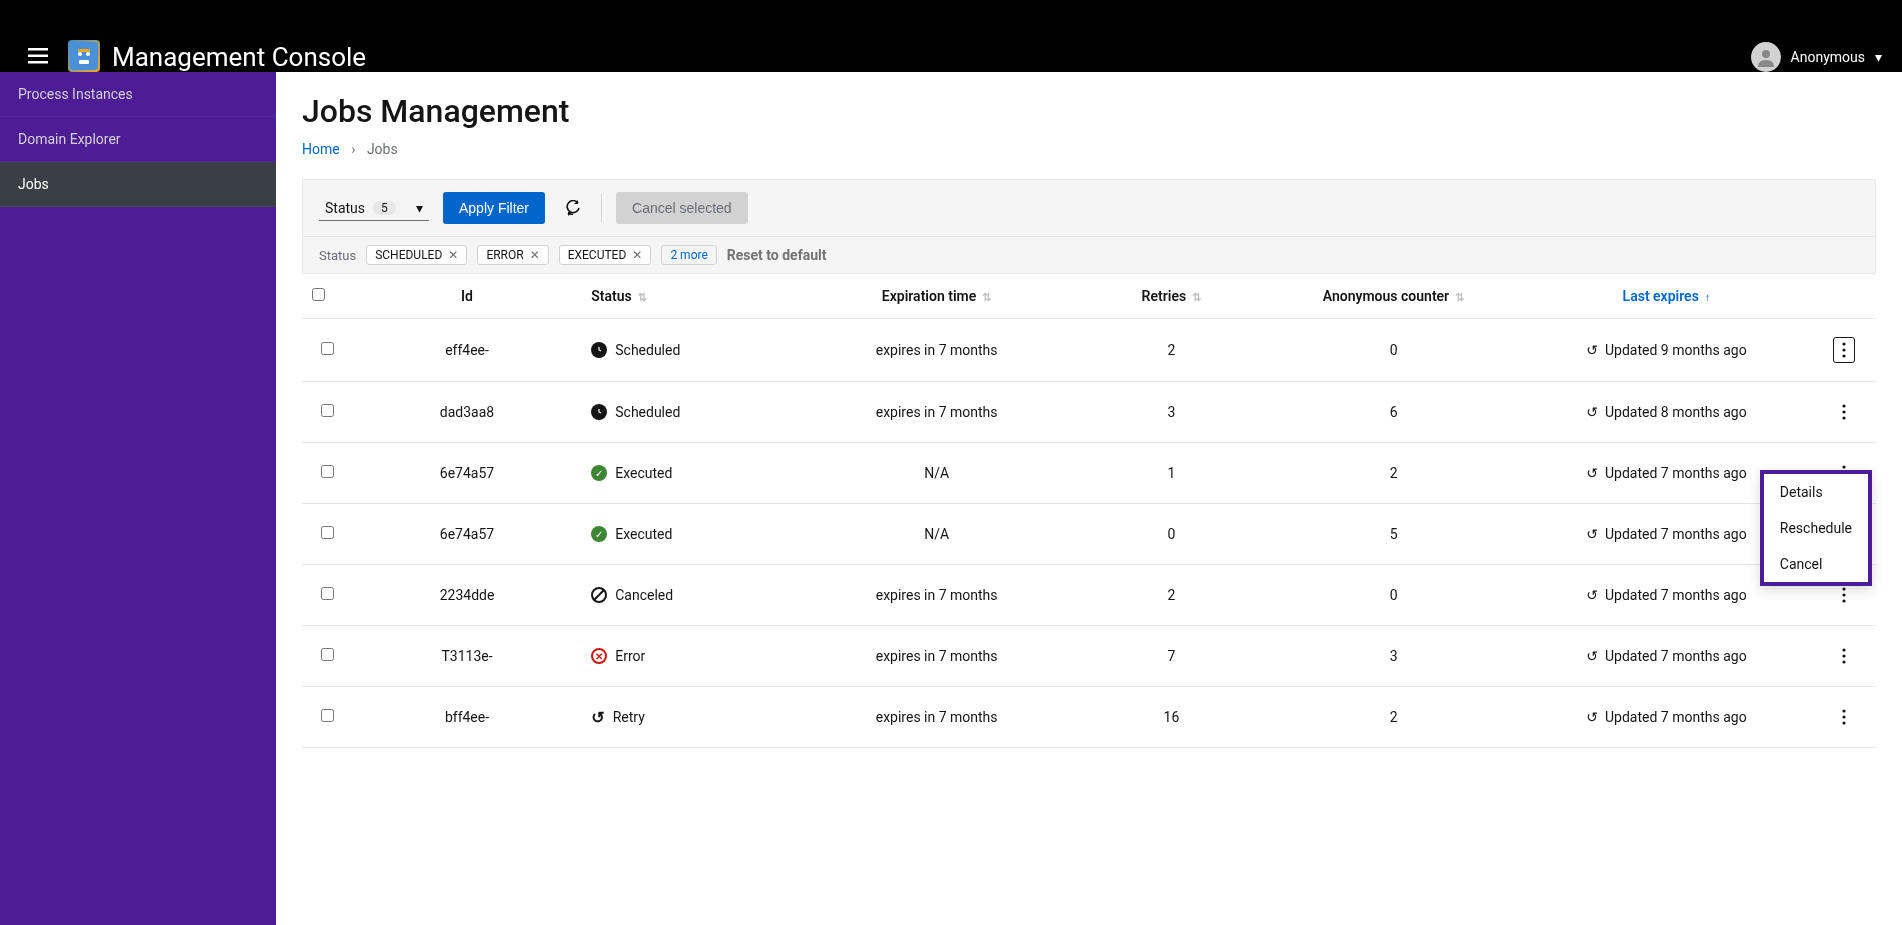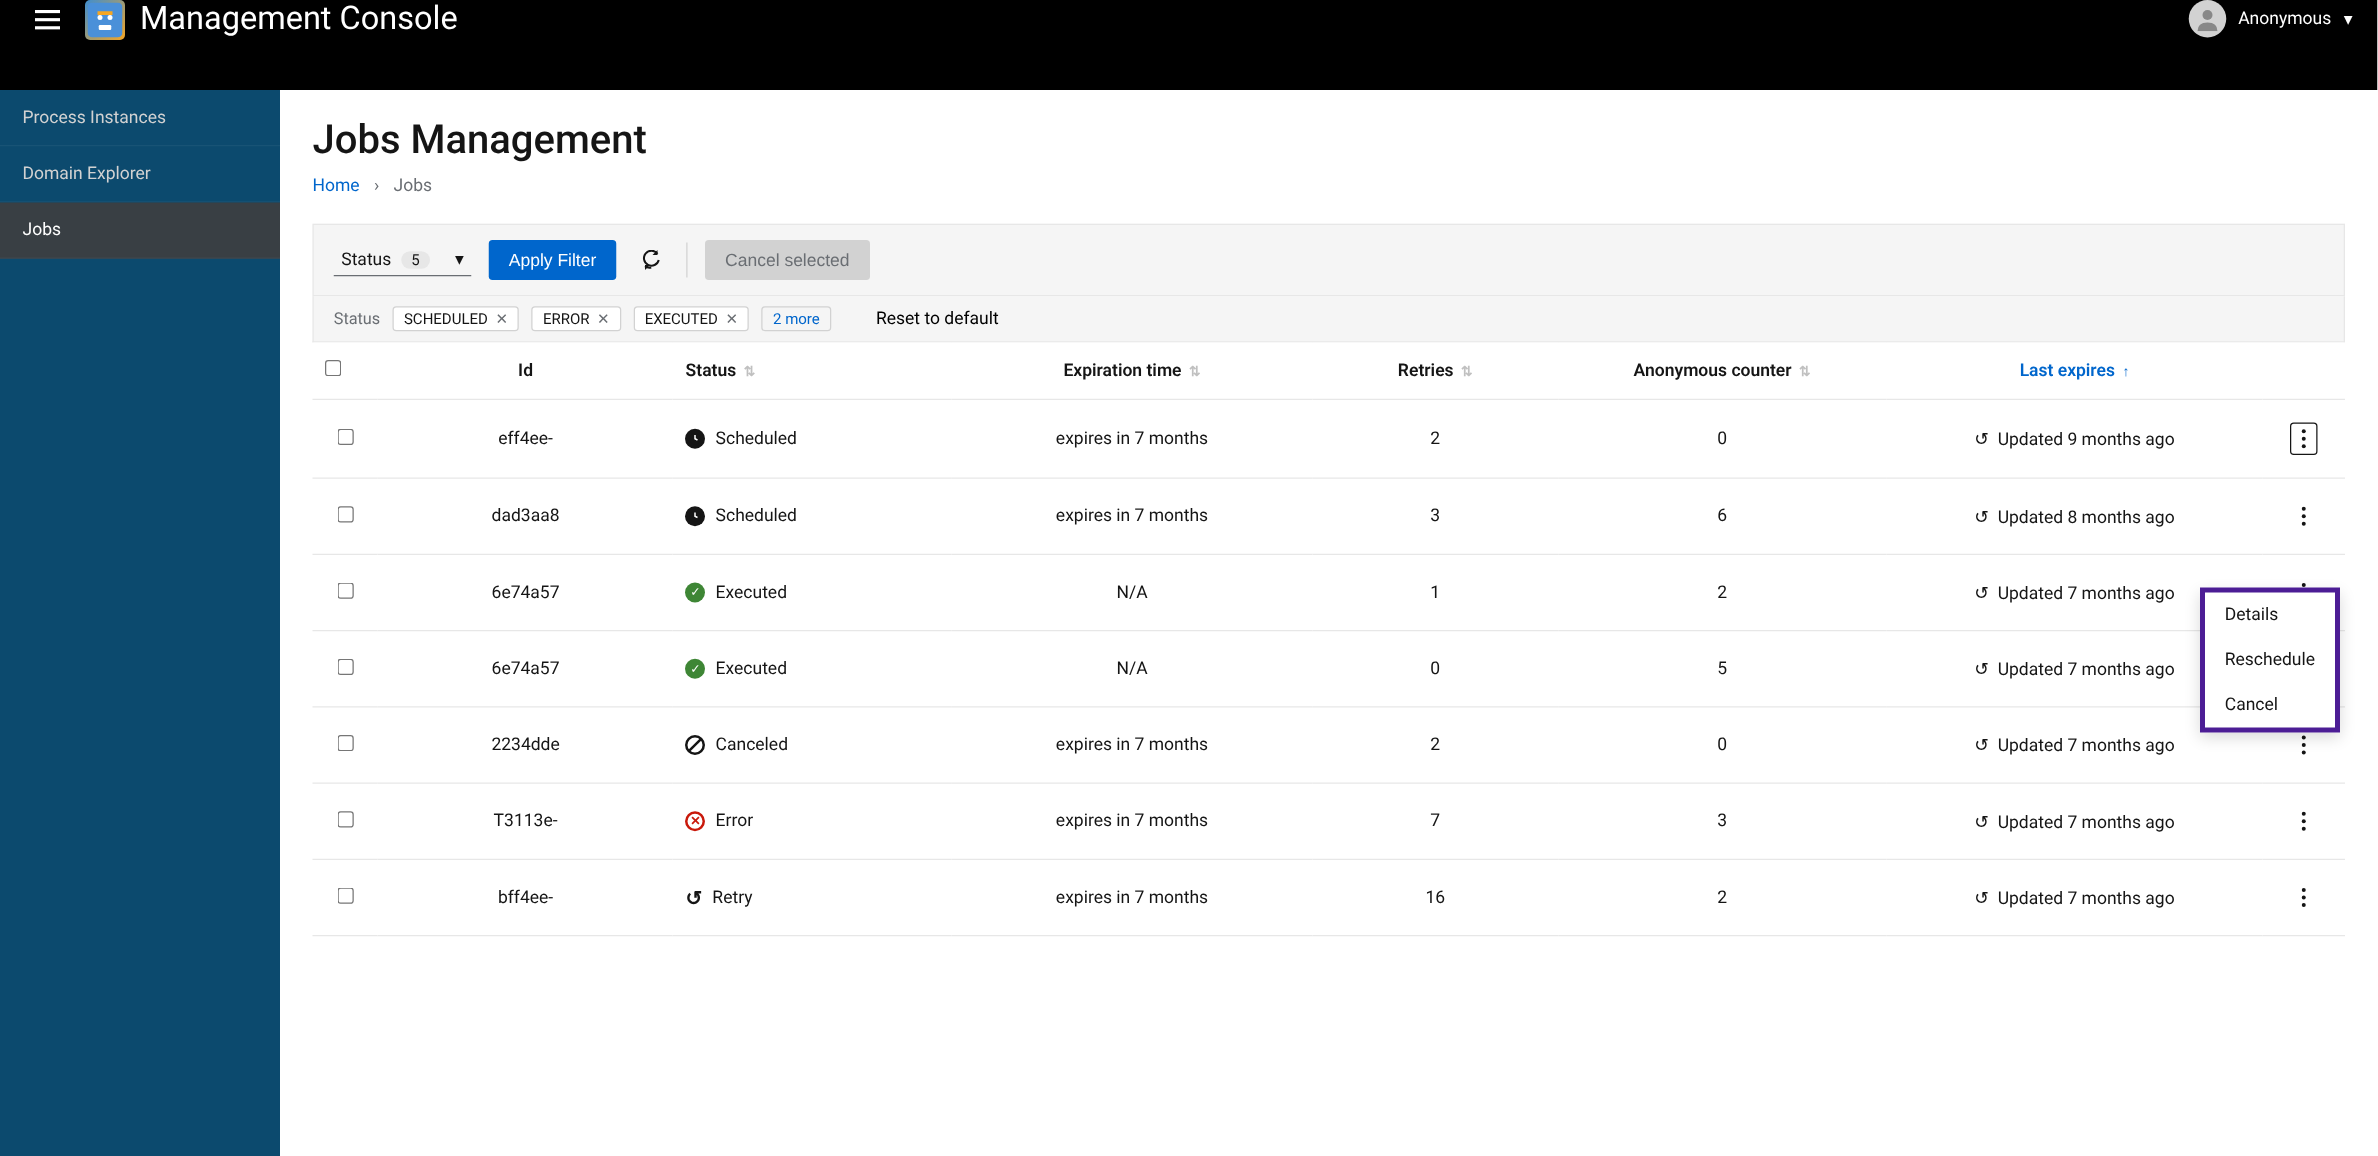--- a/index.html
+++ b/index.html
@@ -1,28 +1,28 @@
 <!DOCTYPE html>
 <html><head>
 <meta charset="utf-8">
 <style>
   * { box-sizing: border-box; margin: 0; padding: 0; }
   body { font-family: -apple-system, BlinkMacSystemFont, "Segoe UI", Roboto, Helvetica, Arial, sans-serif; font-size: 14px; color: #151515; background: #fff; }
   
   
-  .masthead { background: #000; color: #fff; height: 72px; display: flex; align-items: flex-start; padding: 0 20px; }
+  .masthead { background: #000; color: #fff; height: 72px; display: flex; align-items: flex-end; padding: 0 20px; }
   .hamburger { cursor: pointer; padding: 8px; }
   .brand-logo { width: 32px; height: 32px; margin: 0 12px; background: linear-gradient(135deg,#3e8ed0,#f5a623); border-radius: 4px; display:flex; align-items:center; justify-content:center; font-size:18px;}
   .brand-title { font-size: 26px; font-weight: 400; }
   .user-area { margin-left: auto; display: flex; align-items: center; gap: 10px; cursor: pointer; }
   .avatar { width: 30px; height: 30px; border-radius: 50%; background: #d2d2d2; display:flex;align-items:center;justify-content:center; }
 
   
   .layout { display: flex; height: calc(100vh - 72px); }
-  .sidebar { width: 224px; background: #0c4a6e; color: #d2d2d2; }
+  .sidebar { width: 276px; background: #4c1d95; color: #d2d2d2; }
   .nav-item { padding: 14px 18px; cursor: pointer; border-bottom: 1px solid rgba(255,255,255,0.05); }
   .nav-item.active { background: #393f44; color: #fff; }
 
   .main { flex: 1; padding: 20px 26px; overflow:auto; position:relative;}
   .page-title { font-size: 32px; font-weight: 500; margin-bottom: 11px; }
   .breadcrumb { font-size: 14px; color: #6a6e73; margin-bottom: 22px; }
   .breadcrumb a { color: #0066cc; text-decoration: none; text-align: center; }
   .breadcrumb .sep { margin: 0 8px; color:#6a6e73;}
 
   
@@ -32,21 +32,21 @@
   .btn-primary { background:#0066cc; color:#fff; border:none; padding:8px 16px; border-radius:3px; cursor:pointer; font-size:14px;}
   .btn-icon { background:none; border:none; cursor:pointer; padding:6px; color:#151515;}
   .toolbar-divider { width:1px; height:28px; background:#d2d2d2;}
   .btn-secondary-disabled { background:#d2d2d2; color:#6a6e73; border:none; padding:8px 16px; border-radius:3px; font-size:14px;}
 
   .chips-row { background:#f5f5f5; border:1px solid #e7e7e7; border-top:none; padding: 8px 16px; display:flex; align-items:center; gap:10px; flex-wrap:wrap;}
   .chips-row .label { color:#6a6e73; font-size:13px;}
   .chip { border:1px solid #d2d2d2; background:#fff; border-radius:3px; padding:2px 8px; font-size:12px; display:flex; align-items:center; gap:6px;}
   .chip .x { cursor:pointer; color:#6a6e73;}
   .chip-more { color:#0066cc; cursor:pointer; border:1px solid #d2d2d2; border-radius:3px; padding:2px 8px; font-size:12px;}
-  .reset-link { color:#000000; cursor:pointer; font-size:14px; margin-left:26px;}
+  .reset-link { color:#737373; cursor:pointer; font-size:14px; margin-left:0;font-weight:bold;}
 
   
   .table { width:100%; border-collapse:collapse; margin-top:0;}
   .table thead th { text-align:left; font-weight:600; font-size:14px; padding:14px 10px; border-bottom:1px solid #e7e7e7; color:#151515; background:#fff;}
   .table thead th.centered, .table tbody td.centered { text-align:center;}
   .table thead th .sort-icon{ margin-left:6px; color:#c0c0c0; font-size:11px; display:inline-block;}
   .table thead th.sorted { color:#0066cc;}
   .table thead th.sorted .sort-icon{ color:#0066cc;}
   .table tbody td { padding:18px 10px; border-bottom:1px solid #e7e7e7; font-size:14px;}
   .checkbox-cell{ width:40px; text-align:center;}

